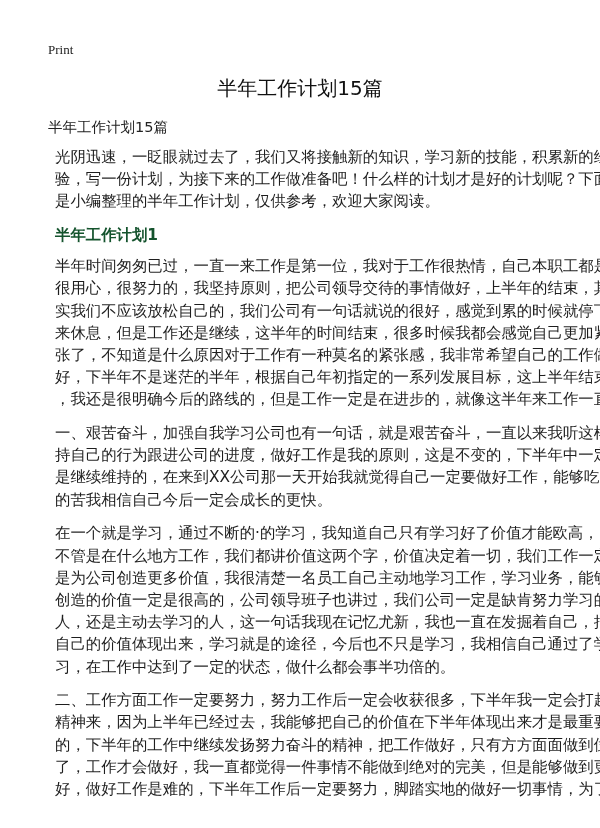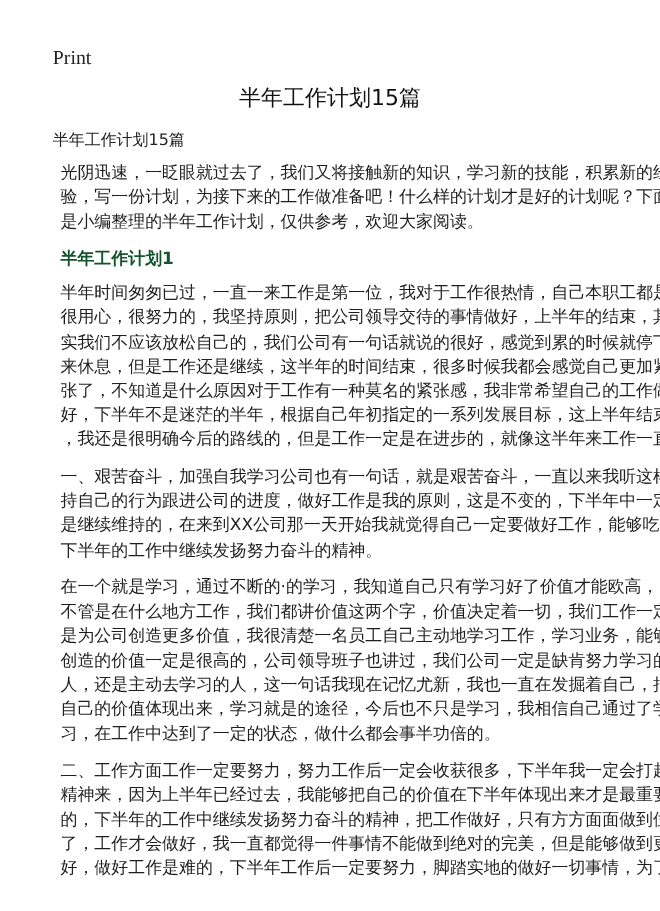--- a/index.html
+++ b/index.html
@@ -1,18 +1,18 @@
 <!DOCTYPE html>
 <html><head>
 <meta charset="utf-8">
 <style>
   html, body { margin: 0; padding: 0; background: #ffffff; }
   body { width: 600px; height: 828px; position: relative; overflow: hidden;
          font-family: "DejaVu Sans", sans-serif; color: #1a1a1a; }
-  .print { position: absolute; left: 48px; top: 42px; font-family: "Liberation Serif", serif; font-size: 18px; color: #222; }
+  .print { position: absolute; left: 48px; top: 42px; font-family: "Liberation Serif", serif; font-size: 13px; color: #222; }
   .title { position: absolute; left: 0; width: 600px; top: 75px; text-align: center; font-size: 20px; color: #111; }
   .subtitle { position: absolute; left: 48px; top: 118px; font-size: 14.5px; color: #222; }
   .doc { position: absolute; left: 55px; top: 146px; width: 500px; }
   .para { margin: 0 0 11.5px 0; font-size: 15.4px; line-height: 22.2px; color: #1e1e1e; }
   .line { display: block; white-space: nowrap; }
   .heading { margin: 0 0 9px 0; font-size: 15.4px; line-height: 22px; font-weight: bold; color: #14532d; }
 </style>
 </head>
 <body>
 
@@ -36,21 +36,21 @@
     <span class="line">来休息，但是工作还是继续，这半年的时间结束，很多时候我都会感觉自己更加紧</span>
     <span class="line">张了，不知道是什么原因对于工作有一种莫名的紧张感，我非常希望自己的工作做</span>
     <span class="line">好，下半年不是迷茫的半年，根据自己年初指定的一系列发展目标，这上半年结束</span>
     <span class="line">，我还是很明确今后的路线的，但是工作一定是在进步的，就像这半年来工作一直</span>
   </p>
 
   <p class="para">
     <span class="line">一、艰苦奋斗，加强自我学习公司也有一句话，就是艰苦奋斗，一直以来我听这样</span>
     <span class="line">持自己的行为跟进公司的进度，做好工作是我的原则，这是不变的，下半年中一定</span>
     <span class="line">是继续维持的，在来到XX公司那一天开始我就觉得自己一定要做好工作，能够吃</span>
-    <span class="line">下半年的工作中继续发扬努力奋斗的精神。</span>
+    <span class="line">的苦我相信自己今后一定会成长的更快。</span>
   </p>
 
   <p class="para">
     <span class="line">在一个就是学习，通过不断的·的学习，我知道自己只有学习好了价值才能欧高，</span>
     <span class="line">不管是在什么地方工作，我们都讲价值这两个字，价值决定着一切，我们工作一定</span>
     <span class="line">是为公司创造更多价值，我很清楚一名员工自己主动地学习工作，学习业务，能够</span>
     <span class="line">创造的价值一定是很高的，公司领导班子也讲过，我们公司一定是缺肯努力学习的</span>
     <span class="line">人，还是主动去学习的人，这一句话我现在记忆尤新，我也一直在发掘着自己，把</span>
     <span class="line">自己的价值体现出来，学习就是的途径，今后也不只是学习，我相信自己通过了学</span>
     <span class="line">习，在工作中达到了一定的状态，做什么都会事半功倍的。</span>

